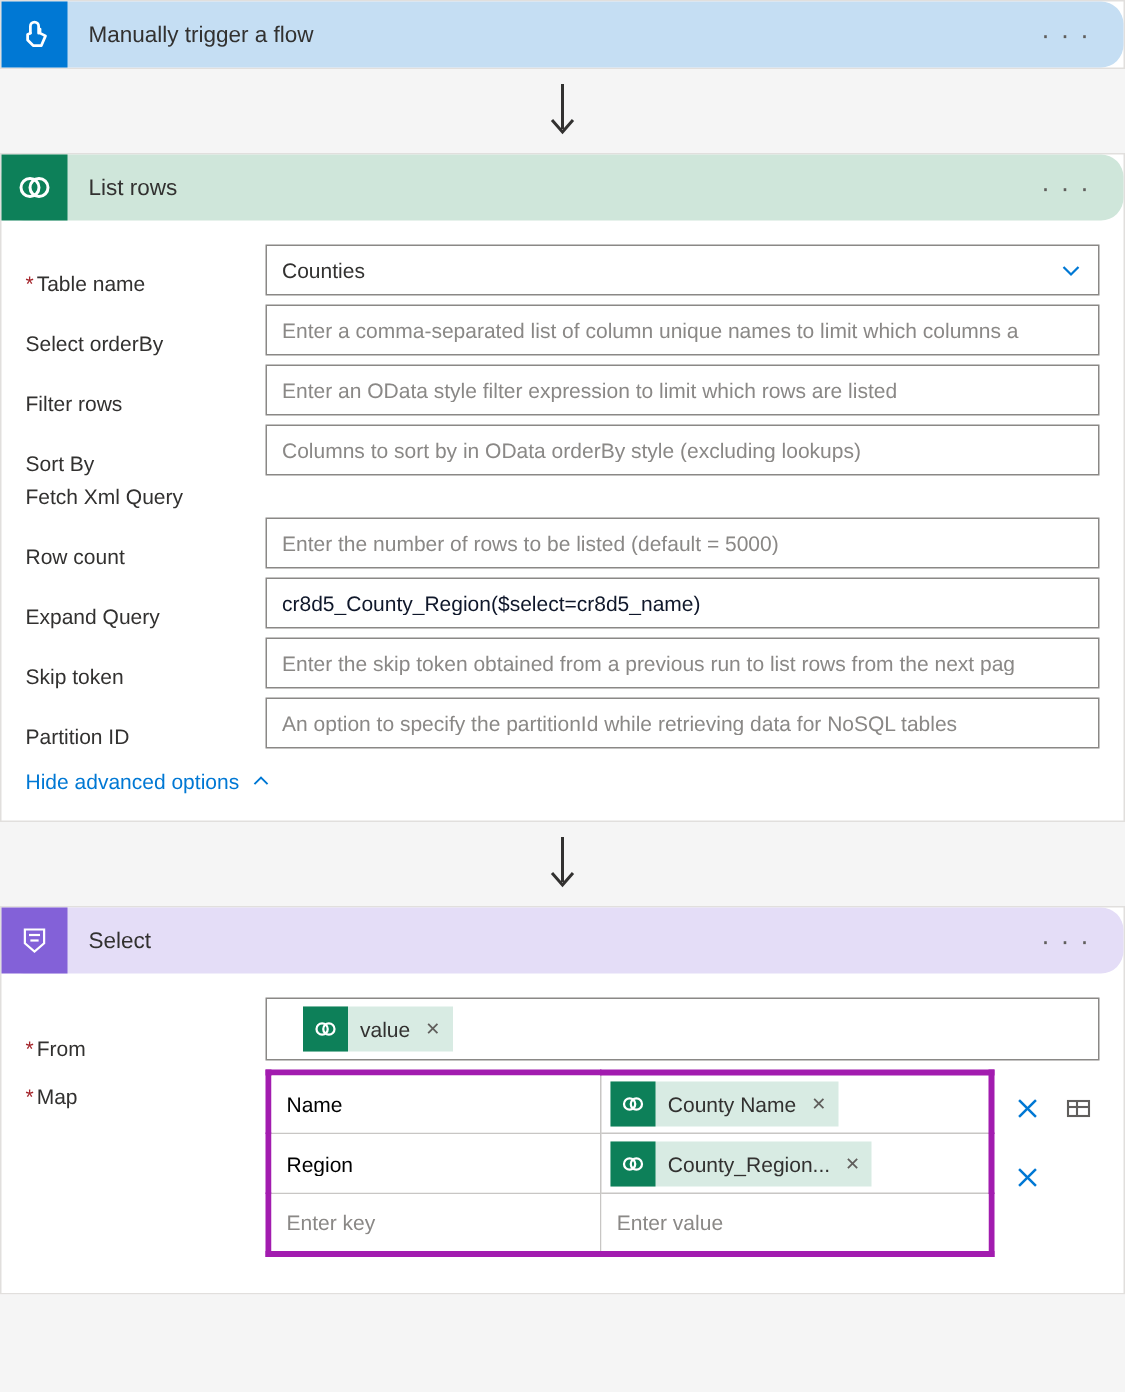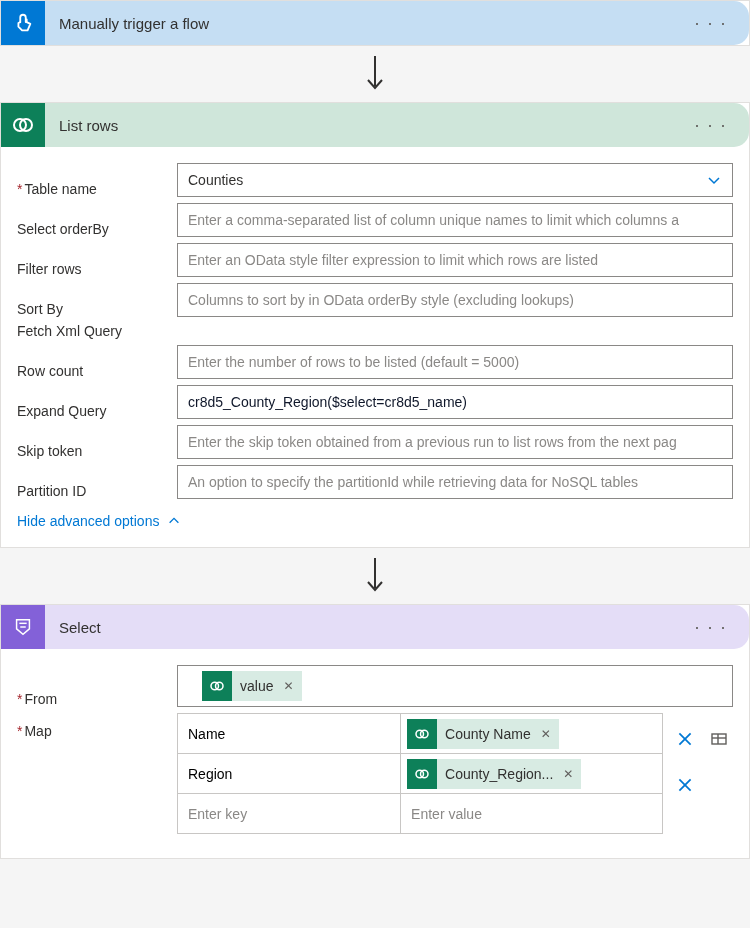--- a/index.html
+++ b/index.html
@@ -138,21 +138,21 @@
     margin-left: 2px;
   }
   .map-wrapper {
     flex: 1;
     display: flex;
     align-items: flex-start;
     gap: 8px;
   }
   .map-table {
     flex: 1;
-    border: 1px solid #a21caf;
+    border: 4px solid #a21caf;
     border-collapse: collapse;
     width: 100%;
   }
   .map-table td {
     border: 1px solid #c8c6c4;
     padding: 0;
     height: 40px;
     vertical-align: middle;
   }
   .map-key-cell { width: 46%; }

